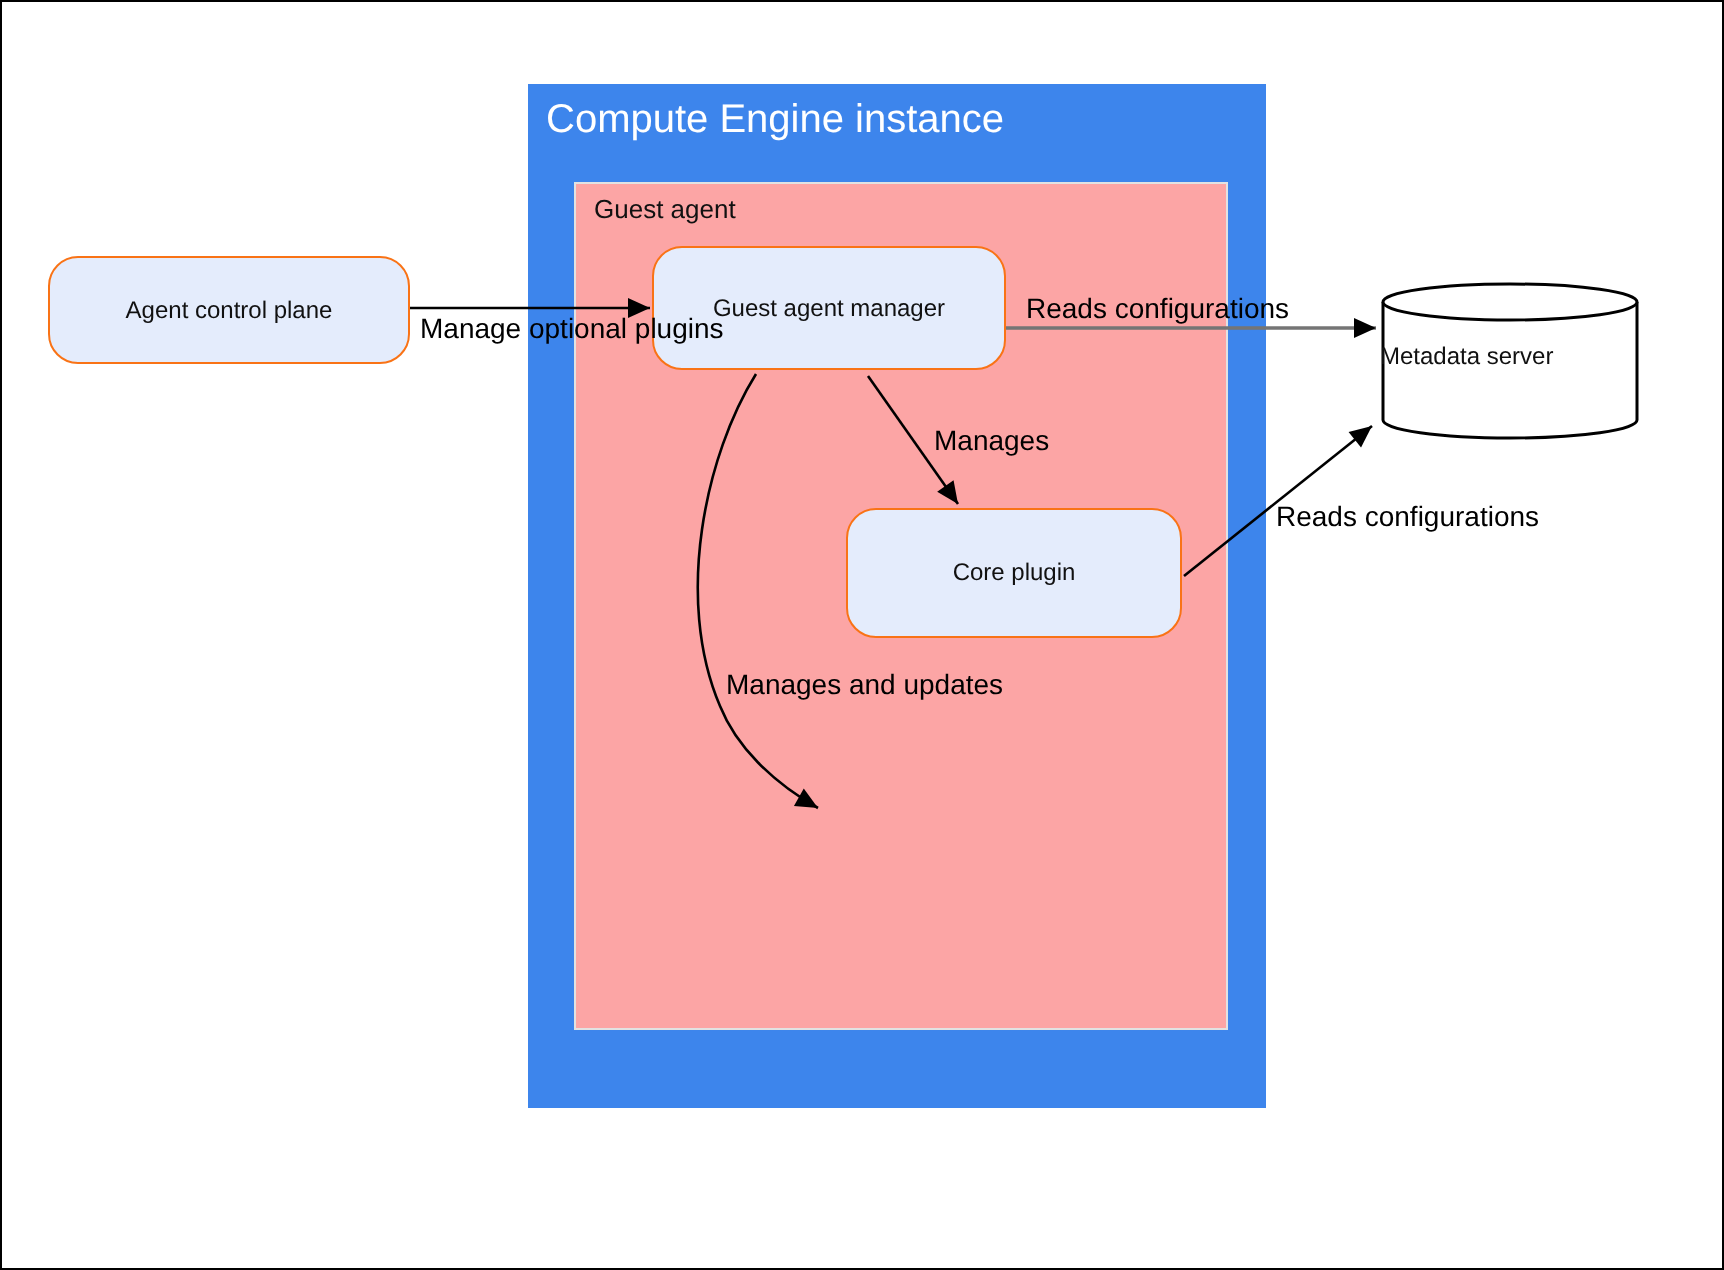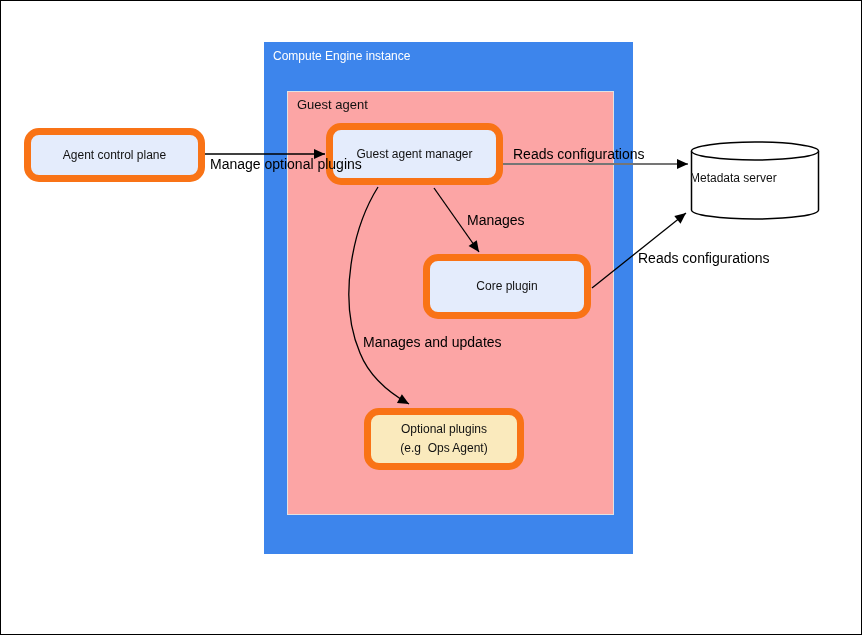--- a/index.html
+++ b/index.html
@@ -13,42 +13,42 @@
     color: #000000;
     overflow: hidden;
   }
   .zone-blue {
     position: absolute; left: 263px; top: 41px;
     width: 369px; height: 512px;
     background: #3d85ec;
   }
   .zone-title {
     position: absolute; left: 9px; top: 7px;
-    font-size: 12px; font-weight: 500; color: #ffffff;
+    font-size: 20px; font-weight: 500; color: #ffffff;
     white-space: nowrap;
   }
   .panel-gray {
     position: absolute; left: 286px; top: 90px;
     width: 327px; height: 424px;
     background: #fca5a5;
     border: 1px solid #e2e2e2;
   }
   .panel-title {
     position: absolute; left: 9px; top: 5px;
     font-size: 13px; color: #111111;
     white-space: nowrap;
   }
   .edges {
     position: absolute; left: 0; top: 0;
     width: 862px; height: 635px;
     pointer-events: none;
   }
   .node {
     position: absolute;
-    border: 7px solid #f97316;
+    border: 1px solid #f97316;
     border-radius: 15px;
     background: #e4ecfc;
     display: flex; align-items: center; justify-content: center;
     flex-direction: column;
     font-size: 12px; color: #111111;
     text-align: center;
     line-height: 19px;
   }
   .node-acp   { left: 23px;  top: 127px; width: 181px; height: 54px; }
   .node-gam   { left: 325px; top: 122px; width: 177px; height: 62px; }
@@ -108,24 +108,20 @@
   </div>
 
   <div class="node node-core">
     <span>Core plugin</span>
   </div>
 
   <div class="node node-gam">
     <span>Guest agent manager</span>
   </div>
 
-  <div class="node node-opt">
-    <span>Optional plugins</span>
-    <span>(e.g  Ops Agent)</span>
-  </div>
 
   <div class="cylinder-wrap">
     <svg width="130" height="80" viewBox="0 0 130 80">
       <path d="M1.5,10 L1.5,69 A63.5,9 0 0 0 128.5,69 L128.5,10" fill="#ffffff" stroke="#000000" stroke-width="1.5"></path>
       <ellipse cx="65" cy="10" rx="63.5" ry="9" fill="#ffffff" stroke="#000000" stroke-width="1.5"></ellipse>
     </svg>
   </div>
   <div class="cylinder-label">Metadata server</div>
 
   <div class="edge-label lbl-manage">Manage optional plugins</div>

